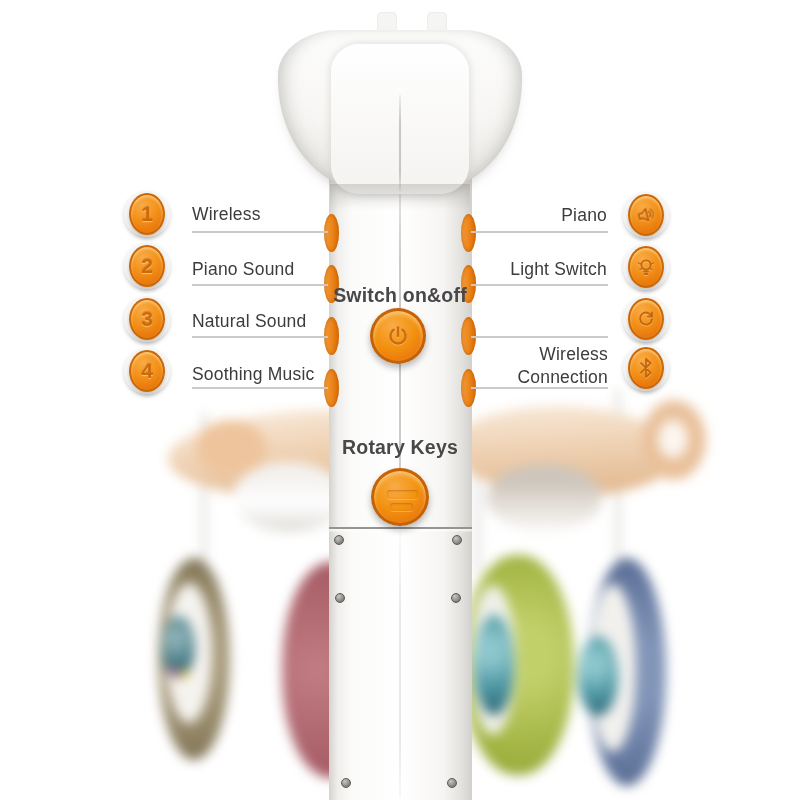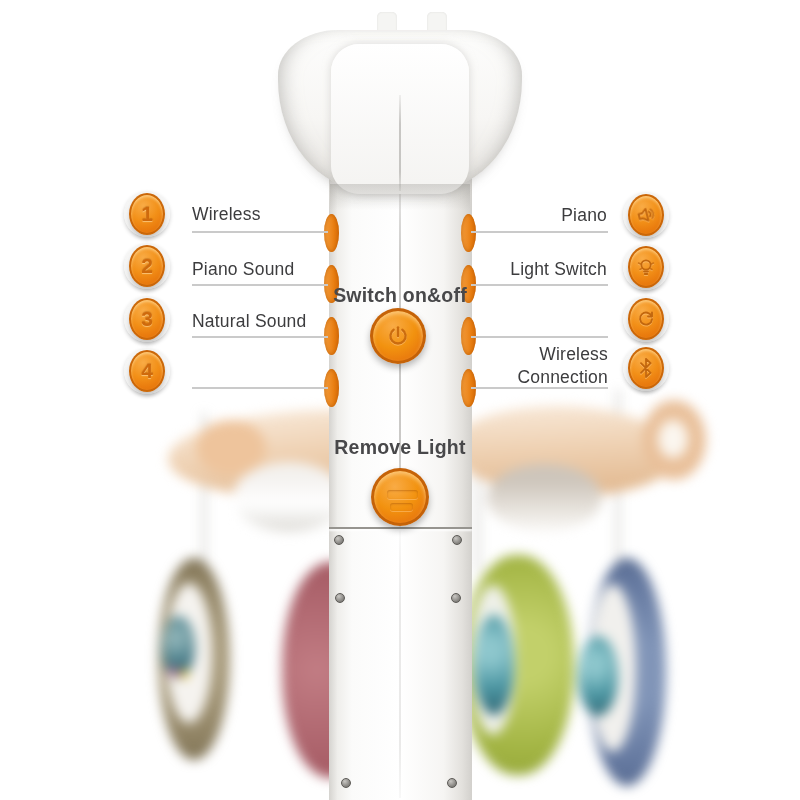--- a/index.html
+++ b/index.html
@@ -157,20 +157,21 @@
   <div class="oval-btn" style="left:129px;top:298px;">
       <span class="num">3</span>
     </div>
   <div class="fn-label" style="left:192px;top:309px;">Natural Sound</div>
   <div class="underline" style="left:192px;top:336px;width:136px;"></div>
 
   <div class="ring" style="left:124px;top:348px;"></div>
   <div class="oval-btn" style="left:129px;top:350px;">
       <span class="num">4</span>
     </div>
+  <div class="fn-label" style="left:192px;top:362px;">Soothing Music</div>
   <div class="underline" style="left:192px;top:387px;width:136px;"></div>
 
   <div class="fn-label" style="left:467px;top:203px;width:140px;text-align:right;">Piano</div>
   <div class="underline" style="left:471px;top:231px;width:137px;"></div>
   <div class="ring" style="left:623px;top:192px;"></div>
   <div class="oval-btn" style="left:628px;top:194px;">
     <svg class="icon-svg" width="24" height="24" viewBox="0 0 24 24" style="transform:rotate(-14deg);">
       <path d="M5 9.5v5h3.4L13 18V6L8.4 9.5H5z" fill="none" stroke="#c2670e" stroke-width="1.8" stroke-linejoin="round"></path>
       <path d="M15.5 9.5a3.4 3.4 0 010 5" fill="none" stroke="#c2670e" stroke-width="1.8" stroke-linecap="round"></path>
       <path d="M17.5 7.5a6.2 6.2 0 010 9" fill="none" stroke="#c2670e" stroke-width="1.8" stroke-linecap="round" opacity=".75"></path>
@@ -207,19 +208,19 @@
   </div>
 
   <div class="center-label" style="left:290px;top:284px;">Switch on&amp;off</div>
   <div class="round-btn" style="left:370px;top:308px;width:56px;height:56px;">
     <svg class="icon-svg" width="26" height="26" viewBox="0 0 24 24">
       <path d="M12 4v8" stroke="#cb6c0e" stroke-width="2.2" stroke-linecap="round" fill="none"></path>
       <path d="M8 6.2a7 7 0 108 0" stroke="#cb6c0e" stroke-width="2.2" stroke-linecap="round" fill="none"></path>
     </svg>
   </div>
 
-  <div class="center-label" style="left:290px;top:436px;">Remove Light</div>
+  <div class="center-label" style="left:290px;top:436px;">Rotary Keys</div>
   <div class="round-btn" style="left:371px;top:468px;width:58px;height:58px;">
     <div class="emboss-marks"></div>
     <div class="emboss-marks m2"></div>
   </div>
 
 </div>
 
 </body></html>

